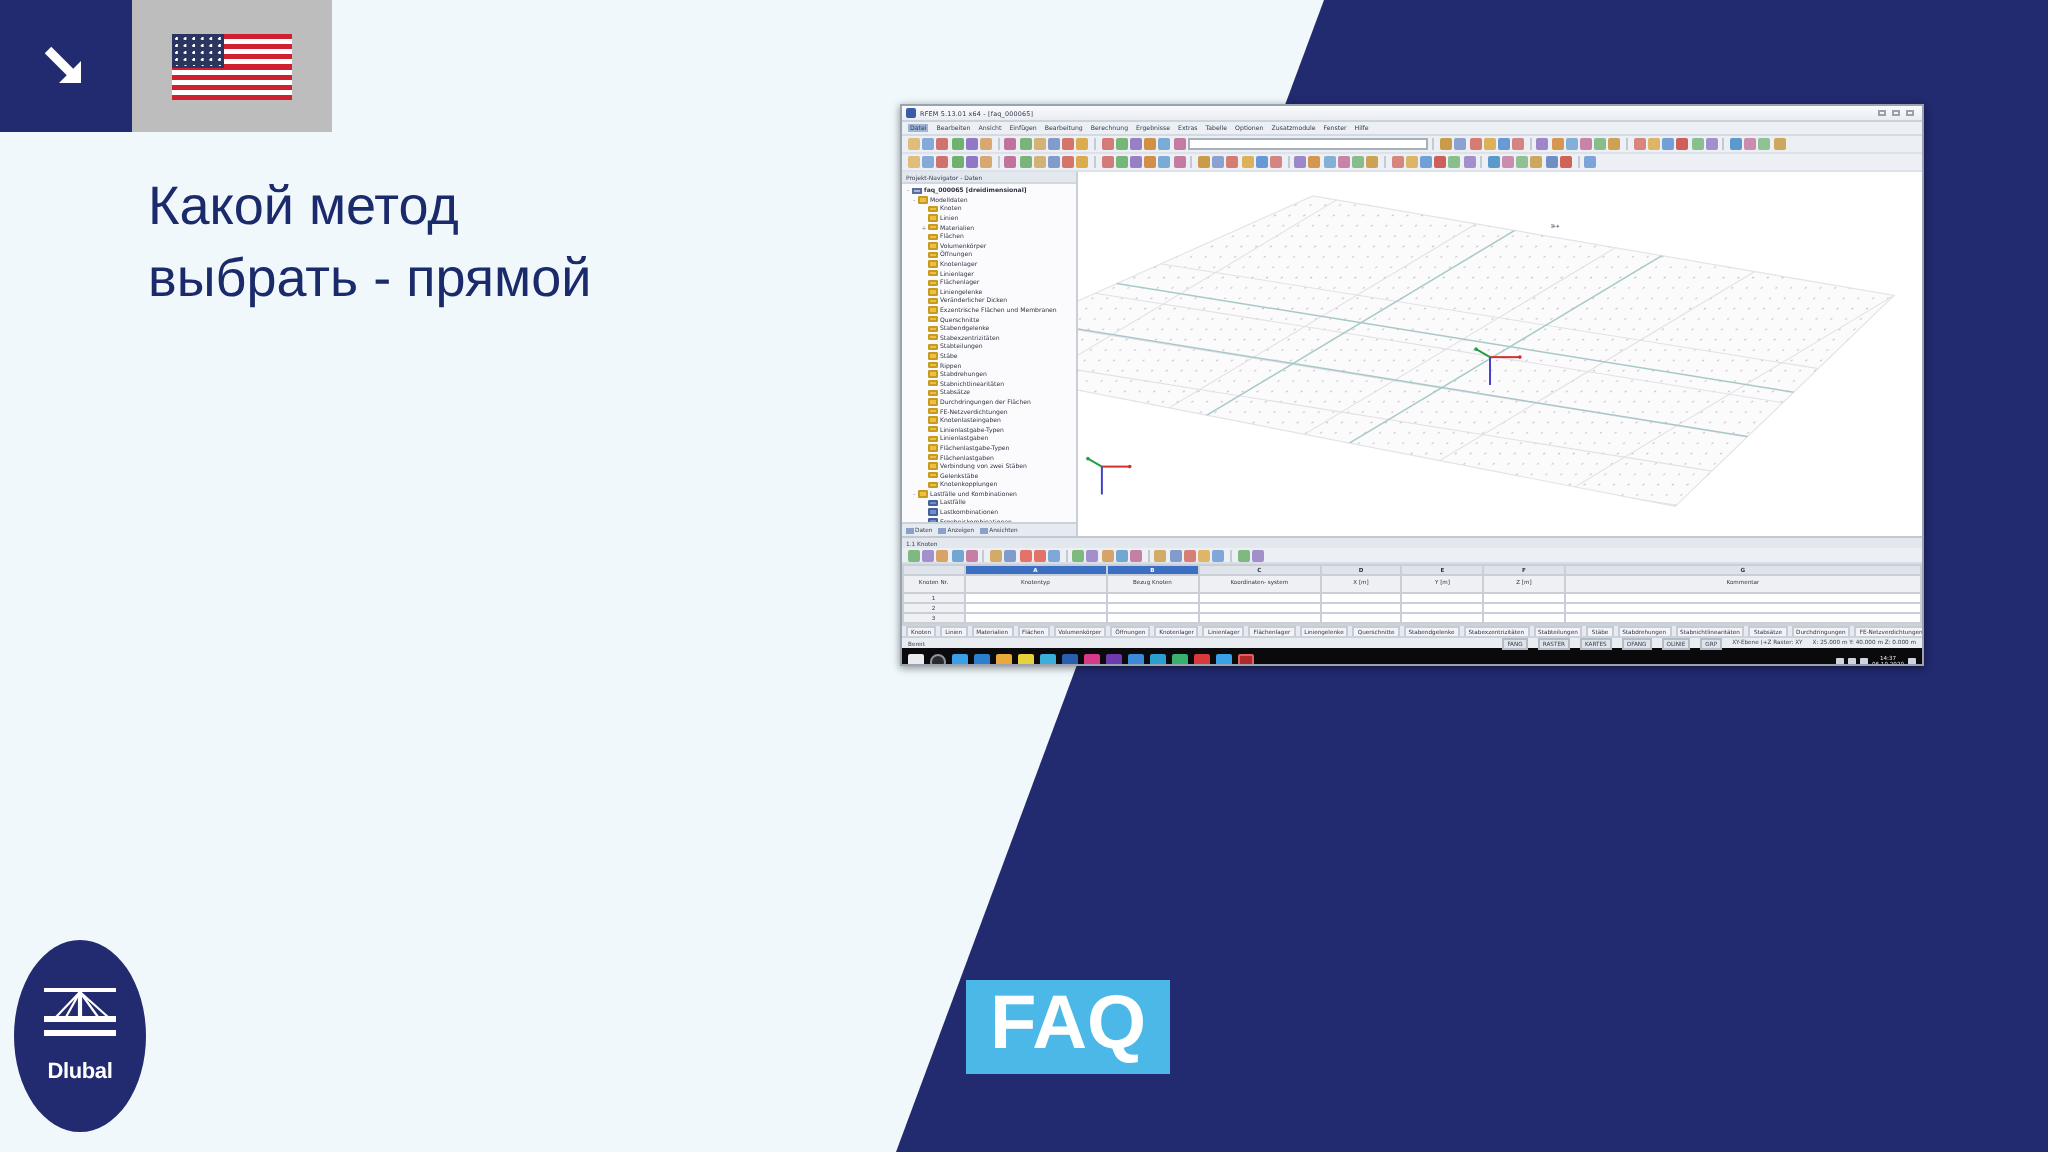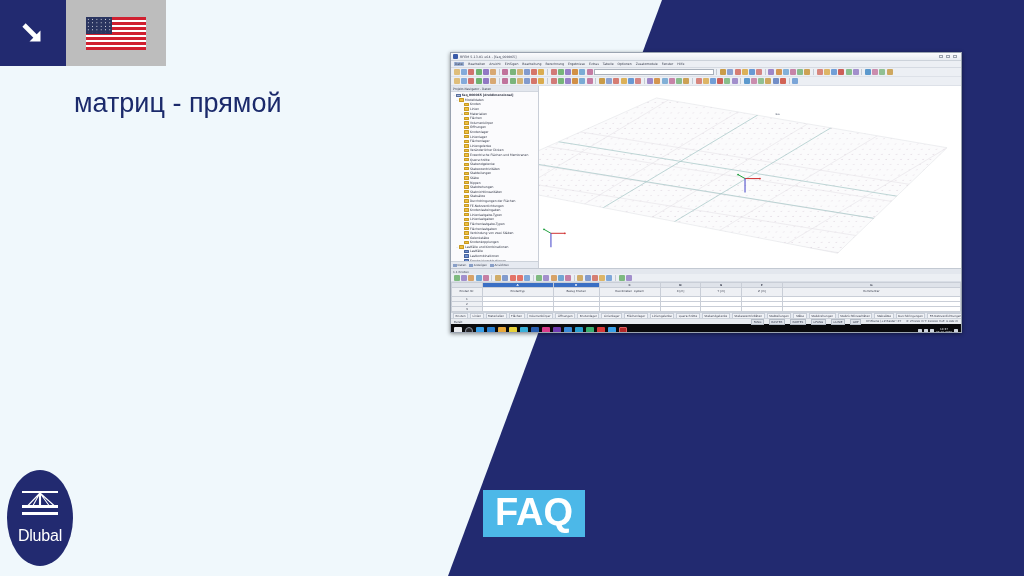--- a/index.html
+++ b/index.html
@@ -51,21 +51,21 @@
     border-radius:50%; background:#222a70;
     display:flex; flex-direction:column; align-items:center; justify-content:center;
     z-index:4;
   }
   #dlubal-mark{ width:36px; height:24px; position:relative; }
   #dlubal-mark .bar{ position:absolute; left:0; width:36px; background:#fff; }
   #dlubal-mark .bar.t{ top:0; height:2px; }
   #dlubal-mark .bar.m{ top:14px; height:2.5px; }
   #dlubal-mark .bar.b{ top:21px; height:3px; }
   #dlubal-mark svg{ position:absolute; left:0; top:0; }
-  #dlubal-name{ color:#fff; font-size:16px; font-weight:normal; margin-top:12px; letter-spacing:-0.2px; }
+  #dlubal-name{ color:#fff; font-size:11px; font-weight:bold; margin-top:12px; letter-spacing:-0.2px; }
 
   
   #faq-banner{
     position:absolute; left:483px; top:490px; display:flex; align-items:center; gap:14px;
     z-index:4;
   }
   #faq-badge{
     background:#4cb8e8; color:#fff; font-weight:bold; font-size:38px;
     padding:3px 12px 6px 12px; line-height:1;
   }
@@ -184,21 +184,22 @@
     <div class="usflag">
       <div class="stripes"></div>
       <div class="canton">
         <div class="stars"></div>
       </div>
     </div>
   </div>
 </div>
 
 <div id="question">
-  <div>матриц - прямой</div>
+  <div>Какой метод</div>
+  <div>выбрать - прямой</div>
 </div>
 
 <div id="dlubal-logo">
   <div id="dlubal-mark">
     <div class="bar t"></div>
     <div class="bar m"></div>
     <div class="bar b"></div>
     <svg width="36" height="24" viewBox="0 0 36 24" aria-hidden="true">
       <path d="M18 1.5 L18 16" stroke="#fff" stroke-width="2.1"></path>
       <path d="M18 2 L6 14.5 M18 2 L11 14.5 M18 2 L27 14.5 M18 2 L32 14.5" stroke="#fff" stroke-width="1.1" fill="none"></path>

